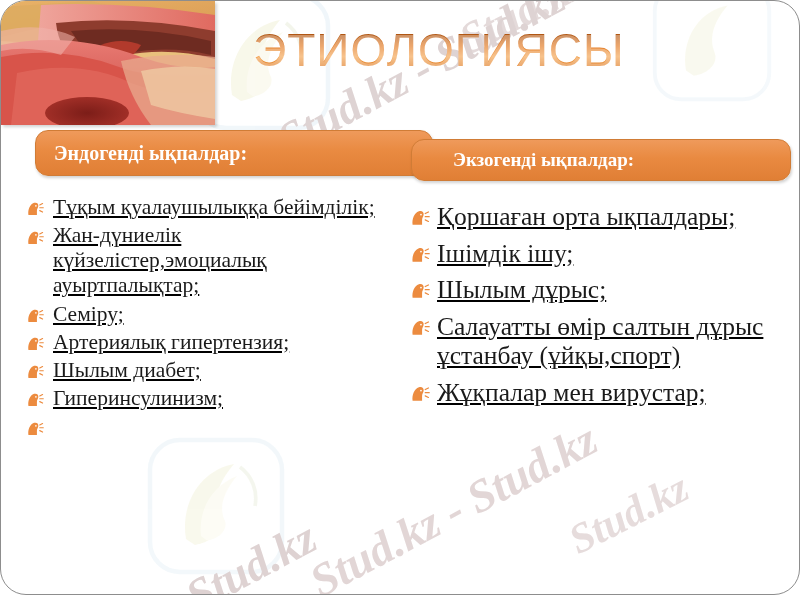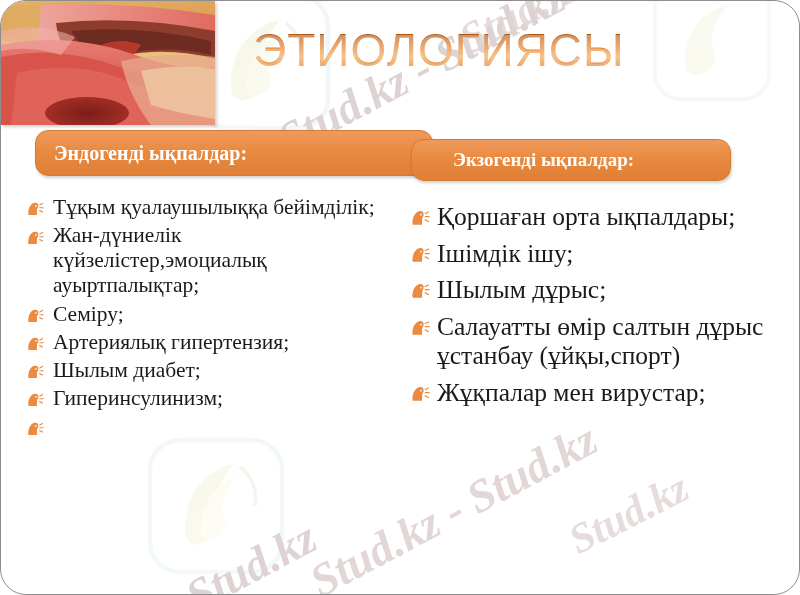--- a/index.html
+++ b/index.html
@@ -74,24 +74,24 @@
     border-radius:13px;
     color:#ffffff;
     font-weight:bold;
     font-size:20px;
     display:flex;align-items:center;
     padding-left:18px;
     box-shadow:1px 2px 3px rgba(0,0,0,.18);
     box-sizing:border-box;
   }
   #pill-left {left:34px; top:129px; width:398px; height:46px;}
-  #pill-right{left:410px;top:138px; width:320px; height:42px; font-size:19px;padding-left:41px;}
-
-  
-  .col{position:absolute;}
+  #pill-right{left:410px;top:138px; width:380px; height:42px; font-size:19px;padding-left:41px;}
+
+  
+  .col{position:absolute;text-decoration:underline;}
   #col-left {left:24px; top:194px; width:365px;}
   #col-right{left:408px;top:194px; width:368px;}
 
   ul.blist{list-style:none;margin:0;padding:0;}
   ul.blist li{
     position:relative;
     padding-left:28px;
     color:#1a1a1a;
     margin-bottom:2px;
   }

